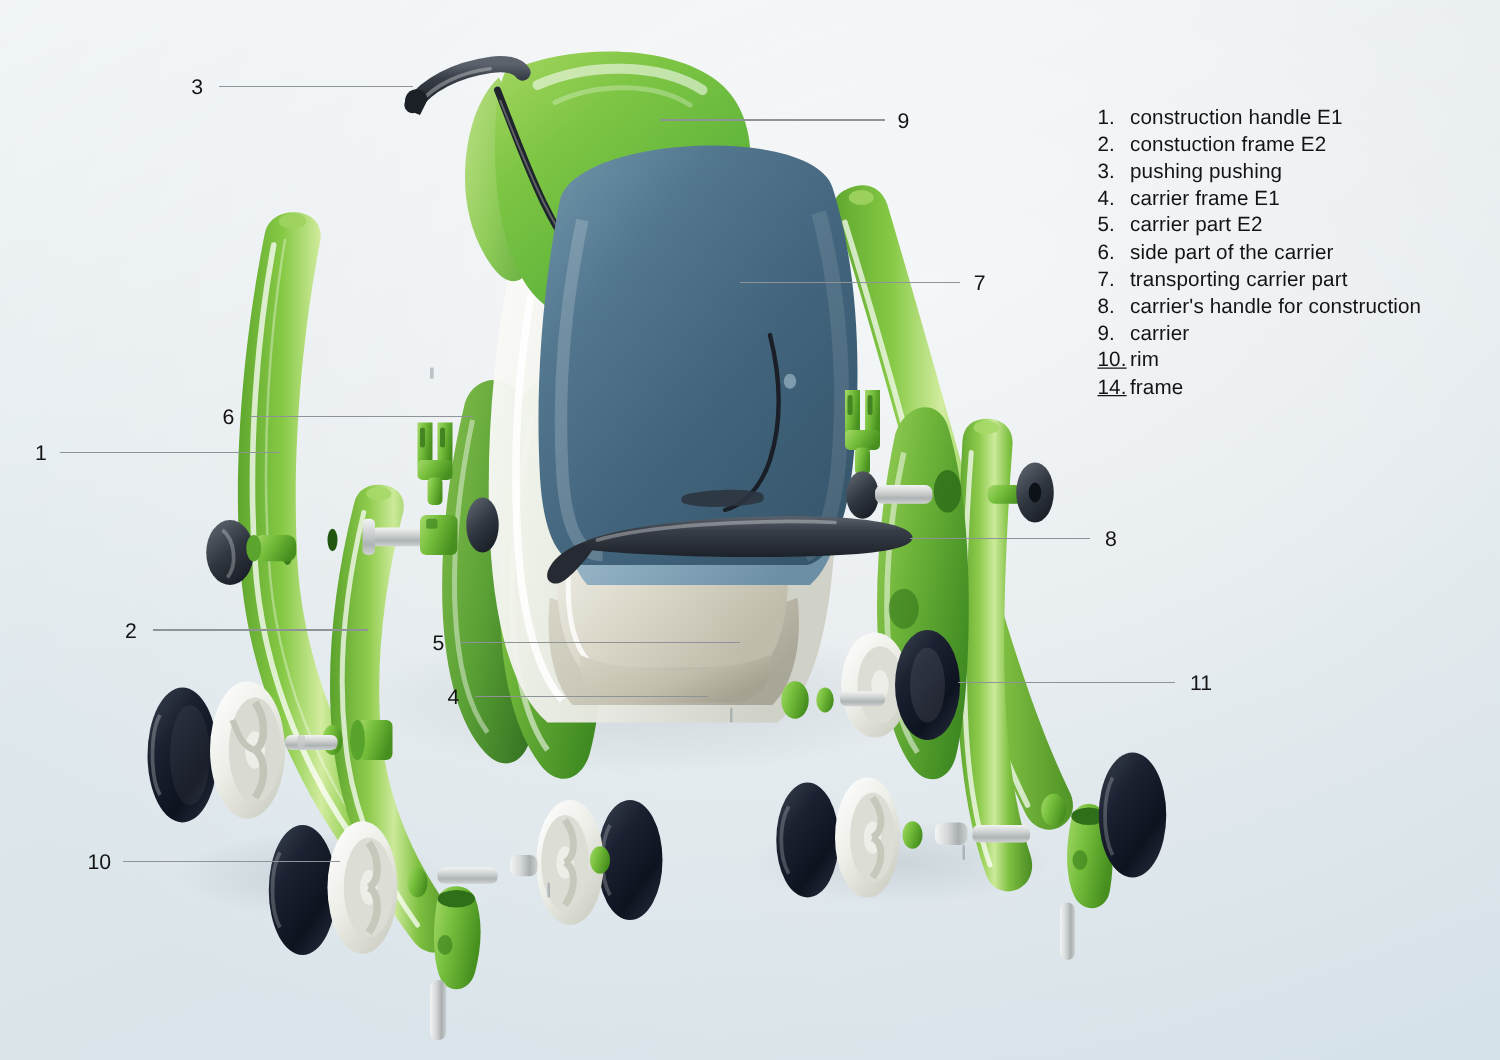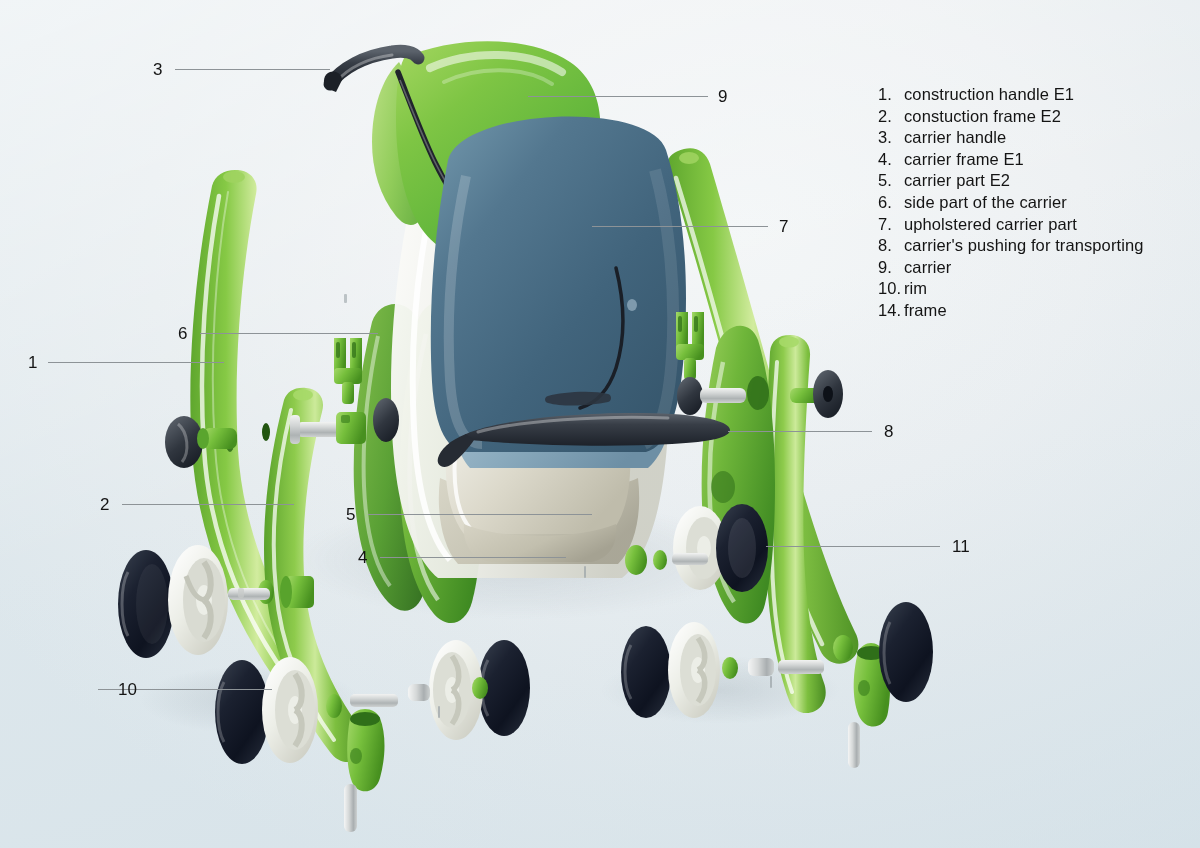--- a/index.html
+++ b/index.html
@@ -22,21 +22,21 @@
   svg.art{position:absolute;left:0;top:0;width:1200px;height:848px;}
 
   
   #legend{
     position:absolute;left:878px;top:84px;width:300px;
     color:#141414;font-size:16.5px;line-height:21.6px;
     letter-spacing:.1px;
   }
   #legend .row{display:flex;white-space:nowrap;}
   #legend .num{width:26px;flex:0 0 26px;}
-  #legend .row.wide .num{width:26px;}
+  #legend .row.wide .num{width:26px;text-decoration:underline;}
   #legend .txt{}
 
   
   .callout{position:absolute;color:#141414;font-size:17px;line-height:17px;}
 </style>
 </head>
 <body>
 
 <div id="stage">
 
@@ -466,56 +466,56 @@
   </div>
   <div class="callout" style="left:346px;top:506px;">
     <span>5</span>
   </div>
   <div class="callout" style="left:952px;top:538px;">
     <span>11</span>
   </div>
   <div class="callout" style="left:358px;top:549px;">
     <span>4</span>
   </div>
-  <div class="callout" style="left:70px;top:681px;margin-left:48px;">
+  <div class="callout" style="left:70px;top:681px;">
     <span>10</span>
   </div>
 
   <div id="legend">
     <div class="row">
       <span class="num">1.</span>
       <span class="txt">construction handle E1</span>
     </div>
     <div class="row">
       <span class="num">2.</span>
       <span class="txt">constuction frame E2</span>
     </div>
     <div class="row">
       <span class="num">3.</span>
-      <span class="txt">carrier handle</span>
+      <span class="txt">pushing pushing</span>
     </div>
     <div class="row">
       <span class="num">4.</span>
       <span class="txt">carrier frame E1</span>
     </div>
     <div class="row">
       <span class="num">5.</span>
       <span class="txt">carrier part E2</span>
     </div>
     <div class="row">
       <span class="num">6.</span>
       <span class="txt">side part of the carrier</span>
     </div>
     <div class="row">
       <span class="num">7.</span>
-      <span class="txt">upholstered carrier part</span>
+      <span class="txt">transporting carrier part</span>
     </div>
     <div class="row">
       <span class="num">8.</span>
-      <span class="txt">carrier's pushing for transporting</span>
+      <span class="txt">carrier's handle for construction</span>
     </div>
     <div class="row">
       <span class="num">9.</span>
       <span class="txt">carrier</span>
     </div>
     <div class="row wide">
       <span class="num">10.</span>
       <span class="txt">rim</span>
     </div>
     <div class="row wide">

